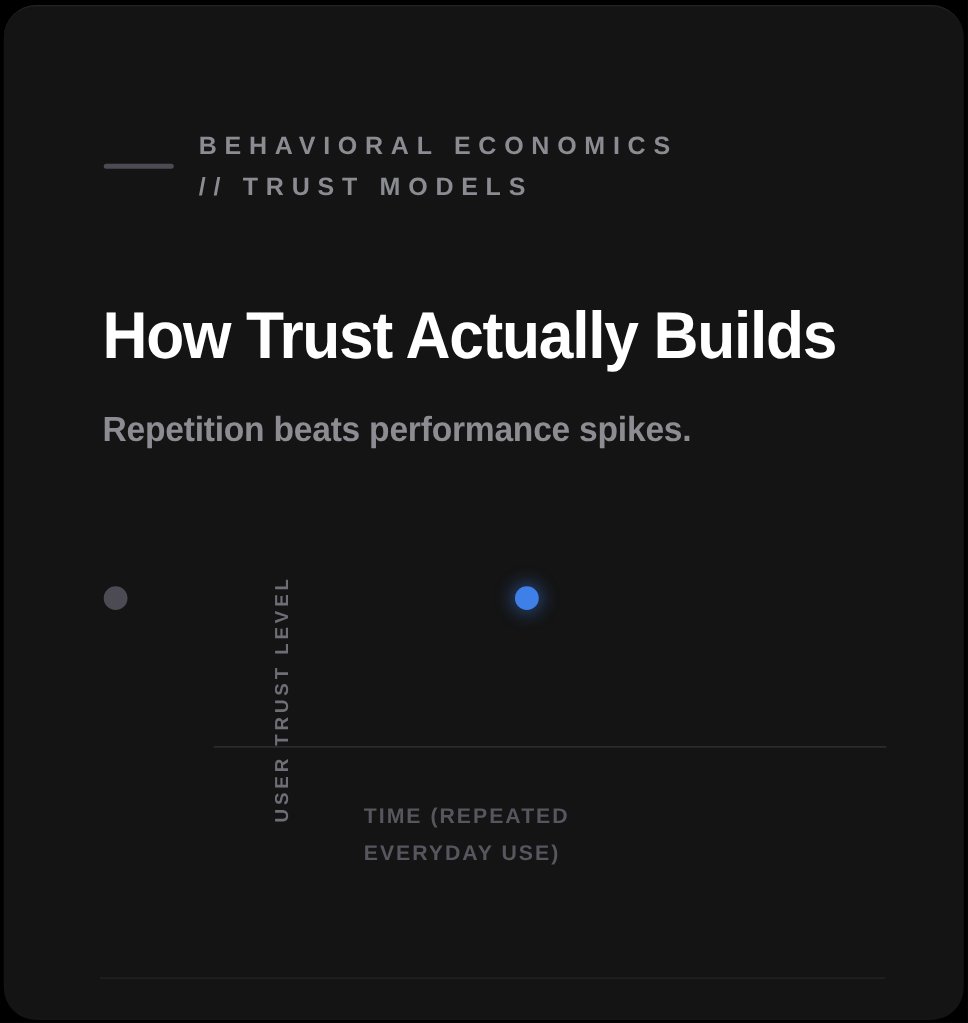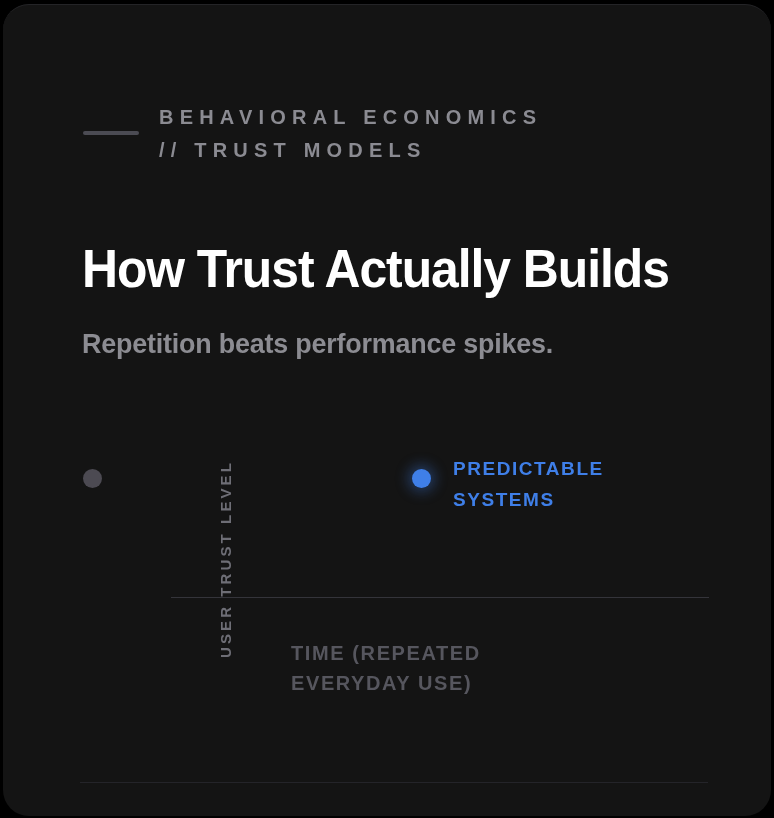--- a/index.html
+++ b/index.html
@@ -151,21 +151,21 @@
     width: 538px;
     height: 1px;
     background: #34343a;
   }
   #x-axis-label {
     position: absolute;
     left: 148px;
     top: 128px;
     width: 320px;
     color: #56565e;
-    font-size: 20px;
+    font-size: 17px;
     font-weight: 700;
     letter-spacing: 1.6px;
     line-height: 30px;
     white-space: pre-line;
   }
 
   
   #footer-divider {
     position: absolute;
     left: 77px;
@@ -189,22 +189,20 @@
   <h1 id="headline">How Trust Actually Builds</h1>
 
   <p id="subtitle">Repetition beats performance spikes.</p>
 
   <div class="legend-item" id="legend-variable">
     <span class="legend-dot" id="dot-variable"></span>
   </div>
 
   <div class="legend-item" id="legend-predictable">
     <span class="legend-dot" id="dot-predictable"></span>
-    <span class="legend-label" id="label-predictable">PREDICTABLE
-SYSTEMS</span>
   </div>
 
   <div id="plot-area">
     <div id="y-axis-label">USER TRUST LEVEL</div>
     <div id="x-axis-line"></div>
     <div id="x-axis-label">TIME (REPEATED
 EVERYDAY USE)</div>
   </div>
 
   <div id="footer-divider"></div>

